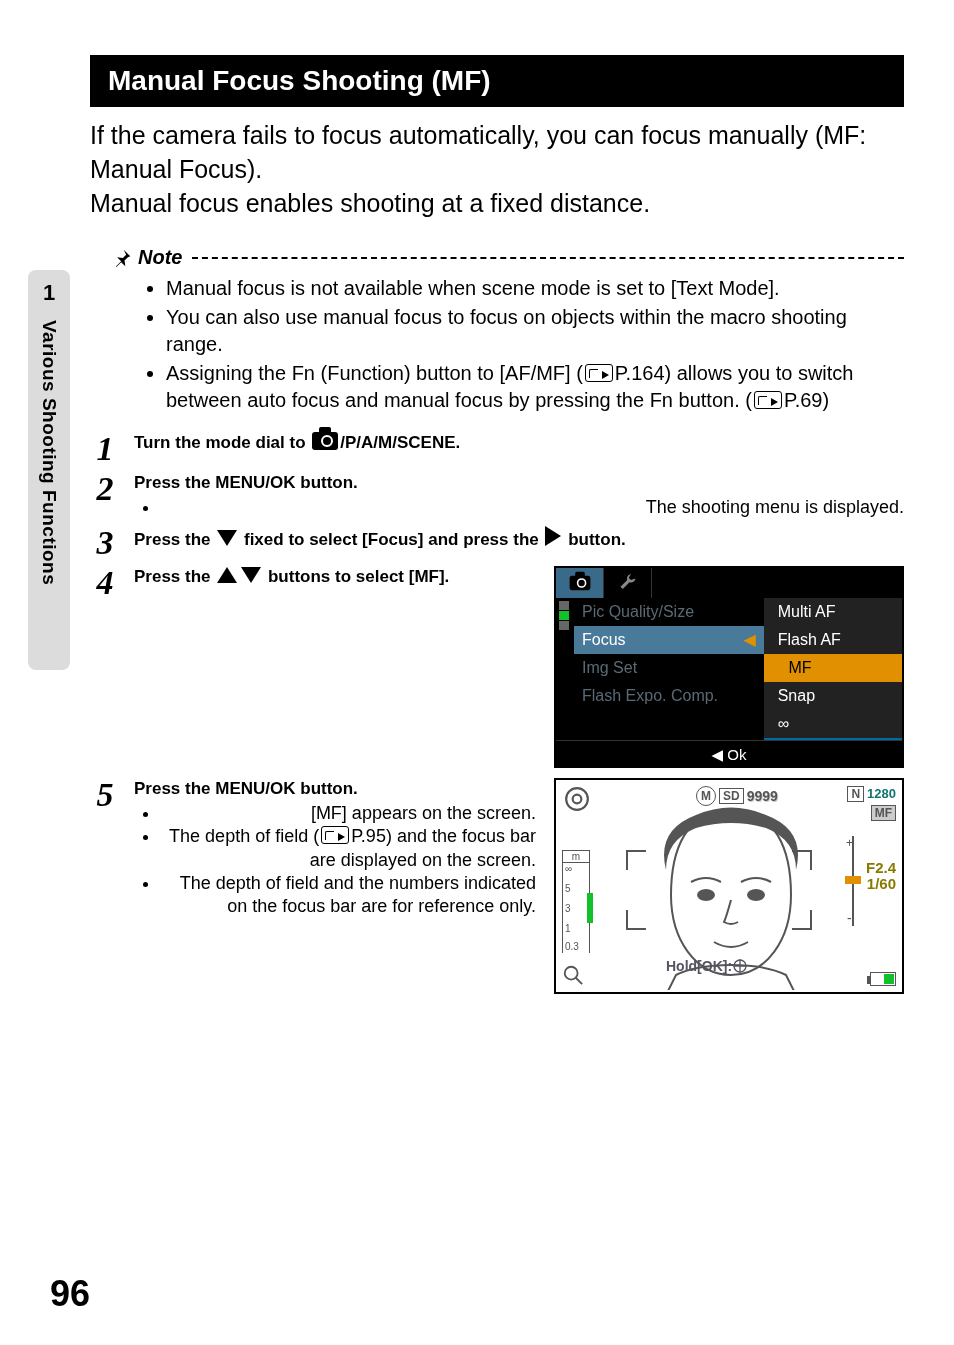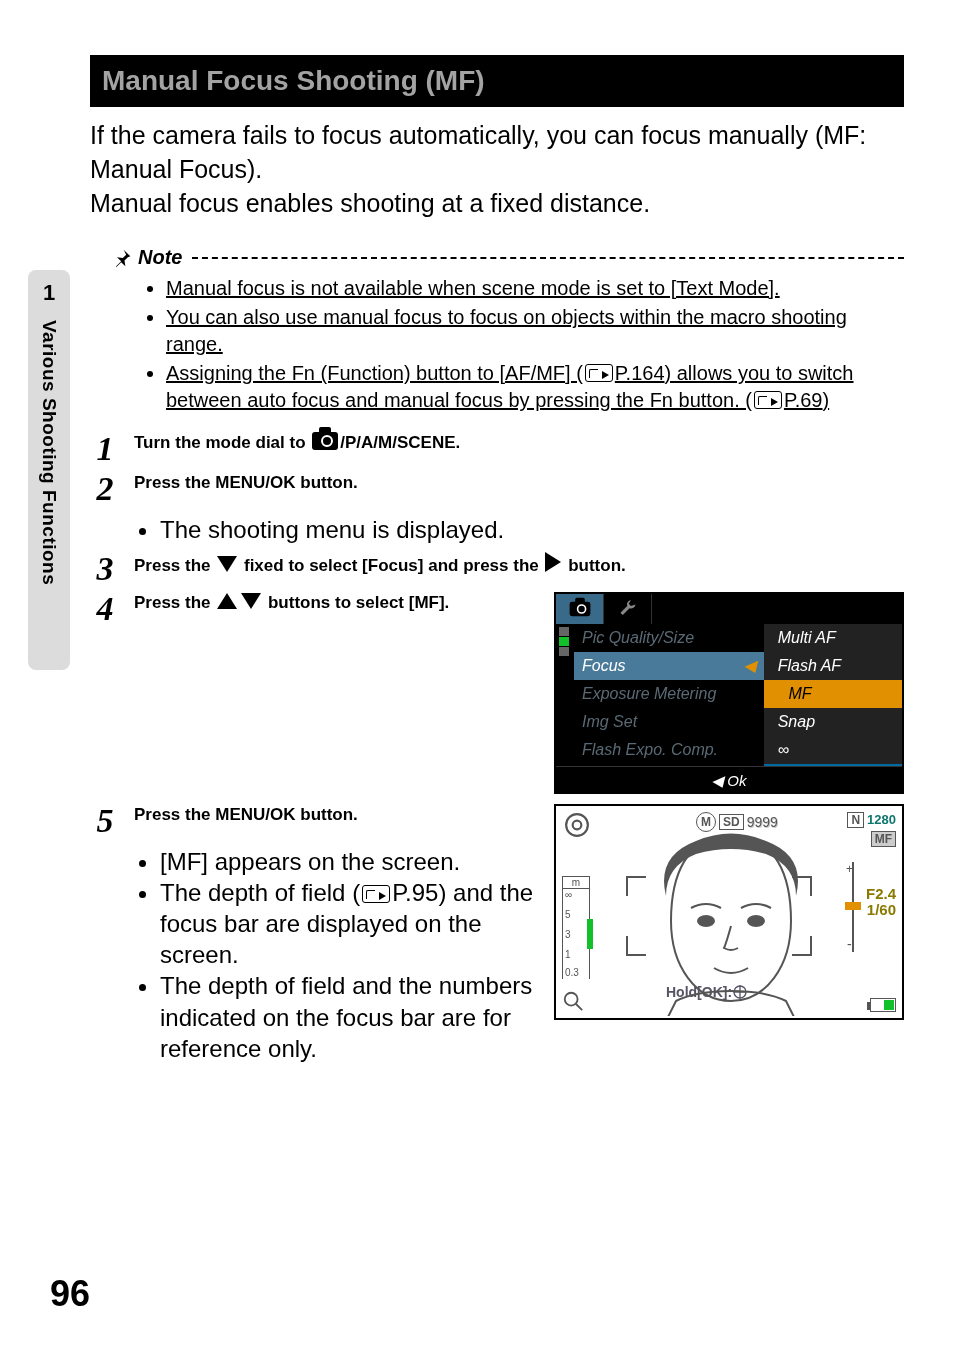--- a/index.html
+++ b/index.html
@@ -32,24 +32,24 @@
     margin-bottom: 14px;
   }
   .side-tab .vtext {
     writing-mode: vertical-rl;
     font-weight: bold;
     font-size: 19px;
     letter-spacing: 0.5px;
   }
   .section-bar {
     background: #000;
-    color: #a3a3a3;
+    color: #ffffff;
     font-size: 28px;
     font-weight: bold;
-    padding: 10px 12px;
+    padding: 10px 18px;
     margin-bottom: 12px;
   }
   .intro {
     font-size: 25px;
     line-height: 1.35;
     margin-bottom: 26px;
   }
   .note-block {
     margin-left: 22px;
     margin-bottom: 18px;
@@ -72,21 +72,21 @@
     flex: 1;
     border-top: 2px dashed #000;
     margin-left: 4px;
     height: 0;
   }
   .note-list {
     margin-left: 54px;
     font-size: 20px;
     line-height: 1.35;
   }
-  .note-list li { margin-bottom: 2px; list-style: disc; text-decoration: underline; }
+  .note-list li { margin-bottom: 2px; list-style: disc; }
   .ref-icon {
     display:inline-block;
     width:28px;height:18px;vertical-align:-2px;
     border:1.5px solid #000;border-radius:3px;
     position:relative;margin:0 2px;
   }
   .ref-icon::before{
     content:"";position:absolute;left:3px;top:4px;width:8px;height:8px;
     border:1.5px solid #000;border-right:none;border-bottom:none;
     border-radius:2px 0 0 0;
@@ -112,42 +112,43 @@
     text-align: center;
   }
   .step-body { flex: 1; }
   .step-title {
     font-size: 17px;
     font-weight: bold;
     line-height: 1.3;
   }
   .sub-list {
     margin-left: 26px;
-    font-size: 24px;
+    font-size: 18px;
     line-height: 1.3;
-    margin-top: 20px;
+    margin-top: 2px;
+    text-align: right;
   }
   .sub-list li { list-style: disc; margin-bottom: 0px; }
   .cam-icon{
     display:inline-block;width:26px;height:18px;background:#000;border-radius:3px;
     position:relative;vertical-align:-2px;margin:0 2px;
   }
   .cam-icon::before{content:"";position:absolute;left:7px;top:-5px;width:12px;height:6px;background:#000;border-radius:2px 2px 0 0;}
   .cam-icon::after{content:"";position:absolute;left:9px;top:3px;width:8px;height:8px;border:2px solid #fff;border-radius:50%;}
   .tri{display:inline-block;width:0;height:0;vertical-align:-1px;margin:0 2px;}
   .tri.down{border-left:10px solid transparent;border-right:10px solid transparent;border-top:16px solid #000;}
   .tri.up{border-left:10px solid transparent;border-right:10px solid transparent;border-bottom:16px solid #000;}
   .tri.right{border-top:10px solid transparent;border-bottom:10px solid transparent;border-left:16px solid #000;}
   .row-split{display:flex;gap:18px;align-items:flex-start;}
   .row-split .left{flex:1;}
   .row-split .figure{flex-shrink:0;}
   
   .menu-fig{
     width:350px;height:202px;background:#000;color:#fff;font-family:"Verdana",sans-serif;font-size:16px;
-    border:2px solid #000;position:relative;font-style:italic;
+    border:2px solid #000;position:relative;
   }
   .menu-tabs{height:30px;display:flex;align-items:stretch;background:#000;}
   .menu-tab{width:48px;display:flex;align-items:center;justify-content:center;border-right:1px solid #333;}
   .menu-tab.active{background:#3a6a8a;}
   .menu-cols{display:flex;height:142px;}
   .menu-left{width:210px;background:#000;}
   .menu-right{width:140px;background:#0369a1;}
   .menu-item{height:28px;line-height:28px;padding:0 8px;color:#777;white-space:nowrap;overflow:hidden;}
   .menu-item.dim{color:#5a6a75;}
   .menu-item.sel-left{background:#4a7a9a;color:#fff;}
@@ -250,21 +251,20 @@
           </div>
           <div class="menu-side-markers">
             <span></span>
               <span class="on"></span>
               <span></span>
           </div>
           <div class="menu-cols">
             <div class="menu-left" style="padding-left:18px;">
               <div class="menu-item dim">Pic Quality/Size</div>
               <div class="menu-item sel-left"><span>Focus</span><span style="float:right;color:#e09000;">◀</span></div>
-              <div class="menu-item dim">Exposure Metering</div>
               <div class="menu-item dim">Img Set</div>
               <div class="menu-item dim">Flash Expo. Comp.</div>
             </div>
             <div class="menu-right">
               <div class="menu-item right-opt">Multi AF</div>
               <div class="menu-item right-opt">Flash AF</div>
               <div class="menu-item sel-right"><span style="color:#e09000;">▶ </span><span>MF</span></div>
               <div class="menu-item right-opt">Snap</div>
               <div class="menu-item right-opt">∞</div>
             </div>
@@ -293,21 +293,21 @@
 
           <div style="position:absolute;left:8px;top:6px;">
             <svg width="26" height="26" viewBox="0 0 24 24">
                 <circle cx="12" cy="12" r="10" fill="none" stroke="#555" stroke-width="2"></circle>
                 <path d="M8 12a4 4 0 108 0 4 4 0 00-8 0" fill="none" stroke="#555" stroke-width="2"></path>
               </svg>
           </div>
           <div style="position:absolute;left:140px;top:6px;display:flex;gap:3px;align-items:center;">
             <span style="border:1.5px solid #555;border-radius:50%;width:20px;height:20px;display:inline-flex;align-items:center;justify-content:center;font-size:12px;font-weight:bold;color:#555;">M</span>
             <span style="border:1.5px solid #555;padding:0 3px;font-size:12px;font-weight:bold;color:#555;">SD</span>
-            <span style="font-size:14px;font-weight:normal;color:#555;text-shadow:1px 1px #ccc;">9999</span>
+            <span style="font-size:14px;font-weight:bold;color:#555;text-shadow:1px 1px #ccc;">9999</span>
           </div>
           <div style="position:absolute;right:6px;top:6px;text-align:right;">
             <div style="display:flex;gap:3px;justify-content:flex-end;">
               <span style="border:1.5px solid #555;padding:0 3px;font-size:12px;font-weight:bold;color:#555;">N</span>
               <span style="font-size:13px;font-weight:bold;color:#0f766e;">1280</span>
             </div>
             <div style="border:1.5px solid #555;padding:0 3px;font-size:12px;font-weight:bold;color:#555;display:inline-block;margin-top:3px;background:#ccc;">MF</div>
           </div>
 
           <div style="position:absolute;right:6px;top:80px;text-align:right;color:#8a7a00;font-weight:bold;font-size:15px;line-height:1.1;text-shadow:1px 1px #fff;">

